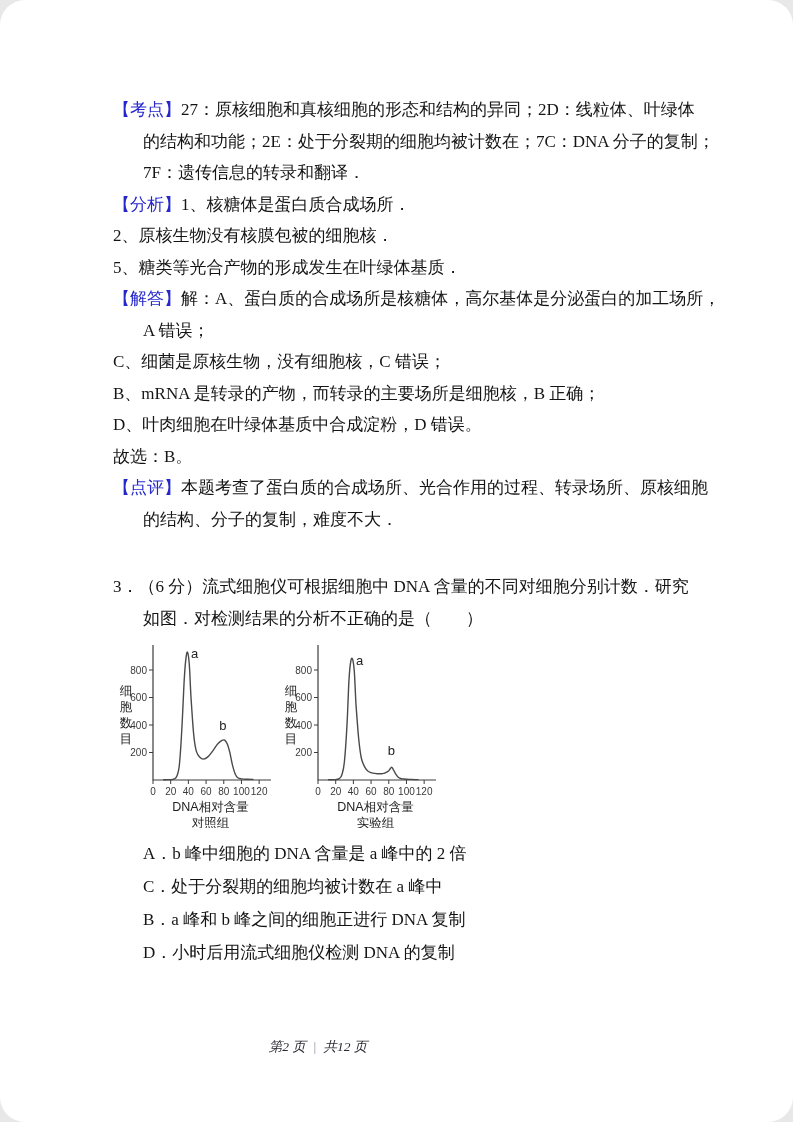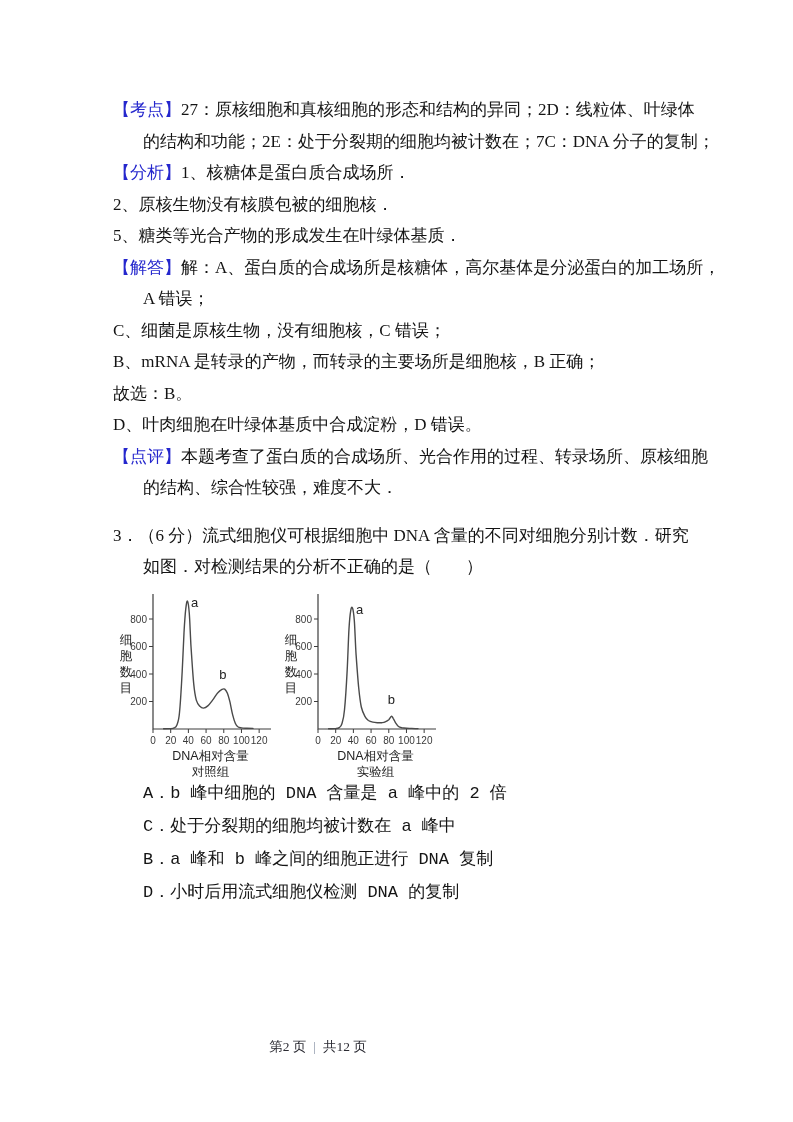--- a/index.html
+++ b/index.html
@@ -4,66 +4,68 @@
 <style>
   html,body{margin:0;padding:0;background:#e8e8e8;}
   #page{
     position:relative;
     width:793px;height:1122px;
     background:#ffffff;
     margin:0 auto;
     overflow:hidden;
     font-family:"Liberation Serif","DejaVu Serif",serif;
     color:#141414;
+    border-radius:25px;
   }
   #content{
     position:absolute;left:113px;top:94px;width:600px;
   }
   .tline{
     line-height:31.5px;
     font-size:17px;
     white-space:pre;
   }
   .indent-1{padding-left:30px;}
   .marker{color:#2527cd;}
-  #question-block{margin-top:16px;}
+  #question-block{margin-top:36px;}
   #charts-row{
     display:flex;gap:0;margin-top:4px;margin-left:0;
   }
-  #options-block{margin-top:0;font-family:Liberation Mono, monospace;}
+  #options-block{margin-top:9px;}
   #options-block .tline{line-height:33px;}
   svg text{font-family:"Liberation Sans","DejaVu Sans",sans-serif;}
   .tick{font-size:10px;fill:#3a3a3a;}
   .axis-label{font-size:12.5px;fill:#222222;}
   .peak-label{font-size:13px;fill:#222222;}
   #footer{
     position:absolute;left:0;top:1038px;width:636px;
-    text-align:center;font-size:13.5px;color:#2b2b33;
+    text-align:center;font-size:13.5px;color:#2b2b33;font-style:italic;
   }
   #footer .sep{color:#8a93a6;padding:0 7px;}
 </style>
 </head>
 <body>
 
 <div id="page">
   <div id="content">
     <div id="answer-block">
         <div class="tline indent-0"><span class="marker">【考点】</span><span>27：原核细胞和真核细胞的形态和结构的异同；2D：线粒体、叶绿体</span></div>
         <div class="tline indent-1"><span>的结构和功能；2E：处于分裂期的细胞均被计数在；7C：DNA 分子的复制；</span></div>
+        <div class="tline indent-1"><span>7F：遗传信息的转录和翻译．</span></div>
         <div class="tline indent-0"><span class="marker">【分析】</span><span>1、核糖体是蛋白质合成场所．</span></div>
         <div class="tline indent-0"><span>2、原核生物没有核膜包被的细胞核．</span></div>
         <div class="tline indent-0"><span>5、糖类等光合产物的形成发生在叶绿体基质．</span></div>
         <div class="tline indent-0"><span class="marker">【解答】</span><span>解：A、蛋白质的合成场所是核糖体，高尔基体是分泌蛋白的加工场所，</span></div>
         <div class="tline indent-1"><span>A 错误；</span></div>
         <div class="tline indent-0"><span>C、细菌是原核生物，没有细胞核，C 错误；</span></div>
         <div class="tline indent-0"><span>B、mRNA 是转录的产物，而转录的主要场所是细胞核，B 正确；</span></div>
+        <div class="tline indent-0"><span>D、叶肉细胞在叶绿体基质中合成淀粉，D 错误。</span></div>
         <div class="tline indent-0"><span>故选：B。</span></div>
-        <div class="tline indent-0"><span>D、叶肉细胞在叶绿体基质中合成淀粉，D 错误。</span></div>
         <div class="tline indent-0"><span class="marker">【点评】</span><span>本题考查了蛋白质的合成场所、光合作用的过程、转录场所、原核细胞</span></div>
-        <div class="tline indent-1"><span>的结构、综合性较强，难度不大．</span></div>
+        <div class="tline indent-1"><span>的结构、分子的复制，难度不大．</span></div>
       </div>
     <div id="question-block">
         <div class="tline indent-0"><span>3．（6 分）流式细胞仪可根据细胞中 DNA 含量的不同对细胞分别计数．研究</span></div>
         <div class="tline indent-1"><span>如图．对检测结果的分析不正确的是（　　）</span></div>
       </div>
     <div id="charts-row">
         <svg width="165" height="190" viewBox="0 0 165 190">
           <path d="M40,7 L40,142 L158,142" fill="none" stroke="#3c3c3c" stroke-width="1.2"></path>
           <line x1="36" y1="114.5" x2="40" y2="114.5" stroke="#3c3c3c" stroke-width="1"></line>
           <text x="34" y="118" text-anchor="end" class="tick">200</text>

